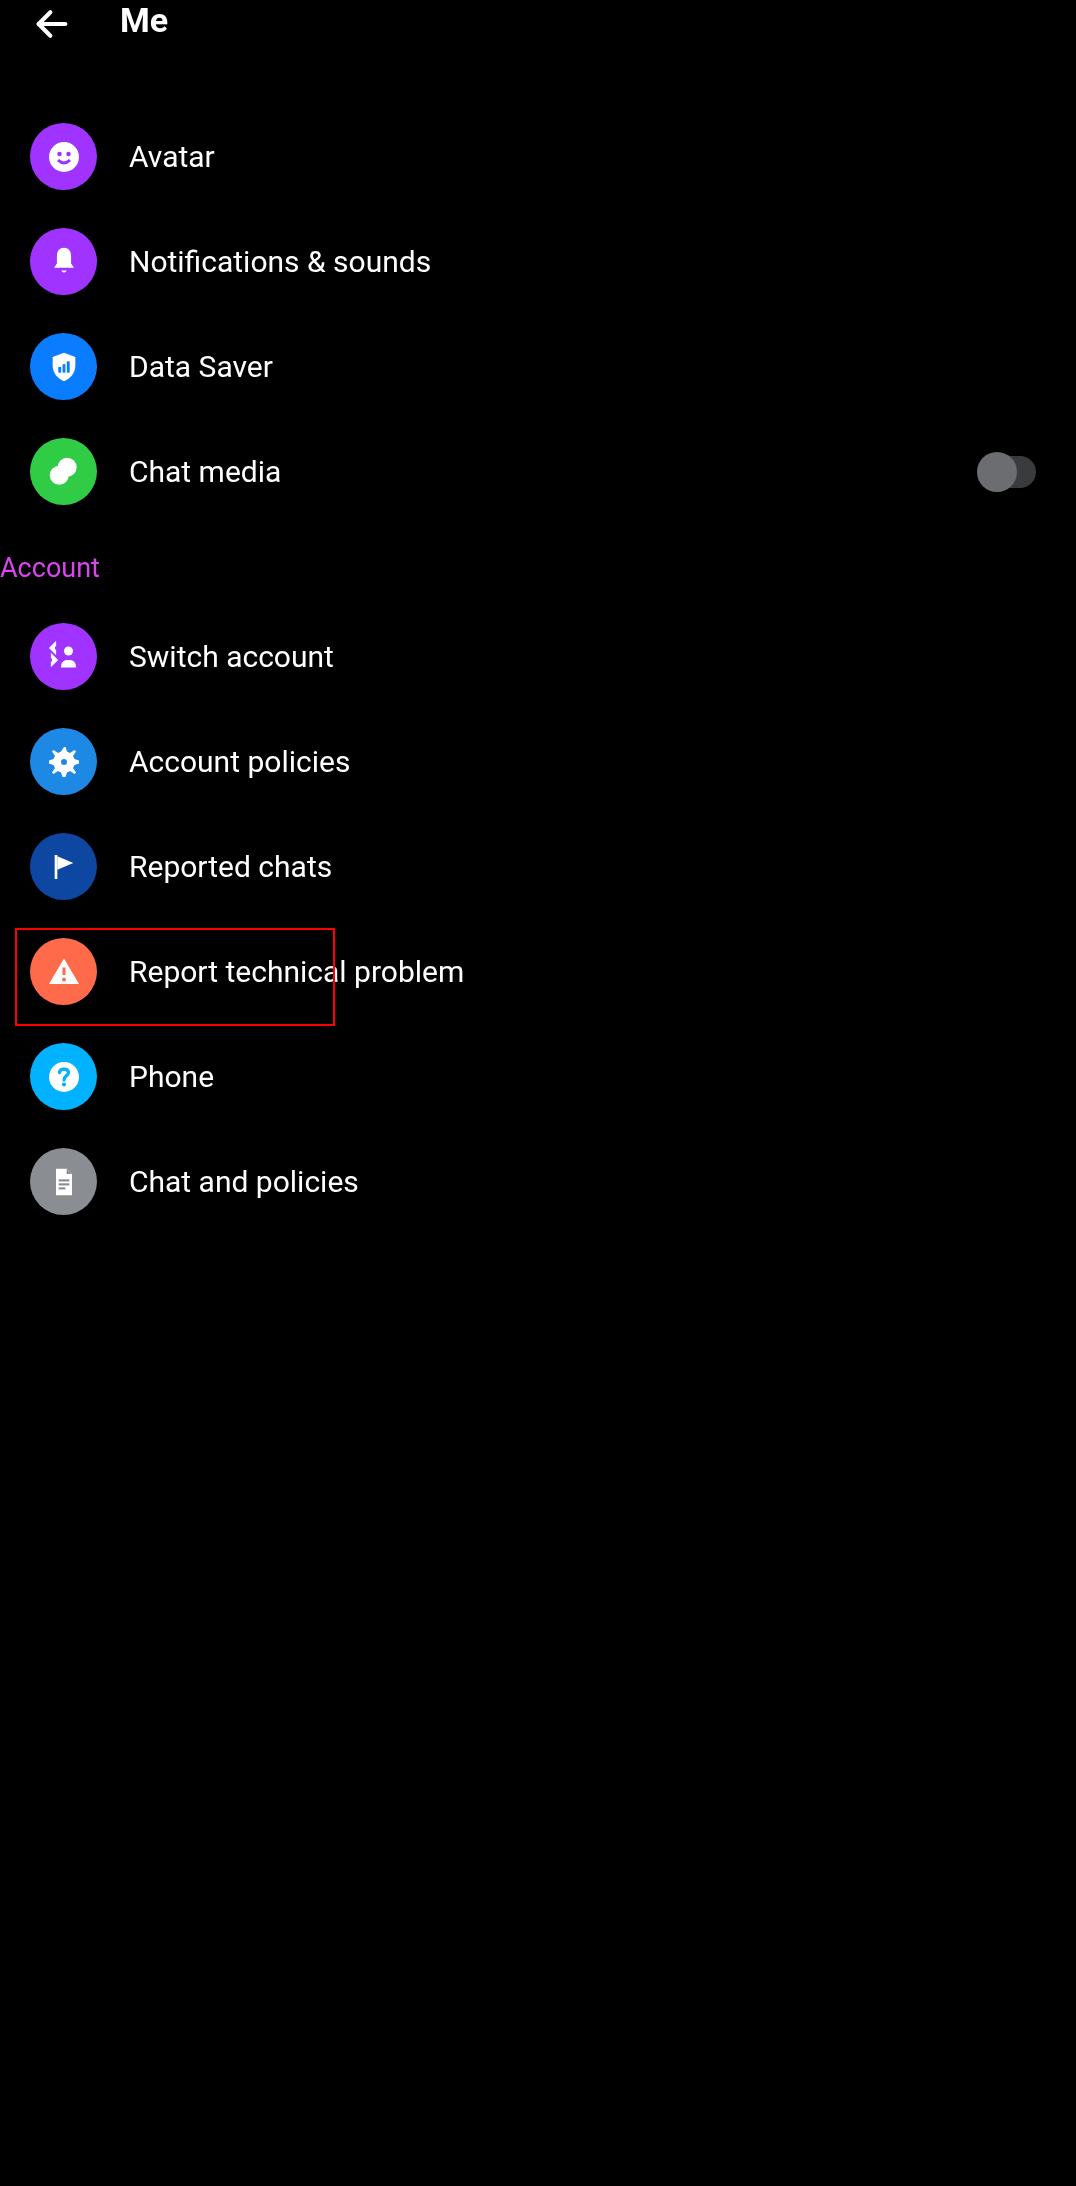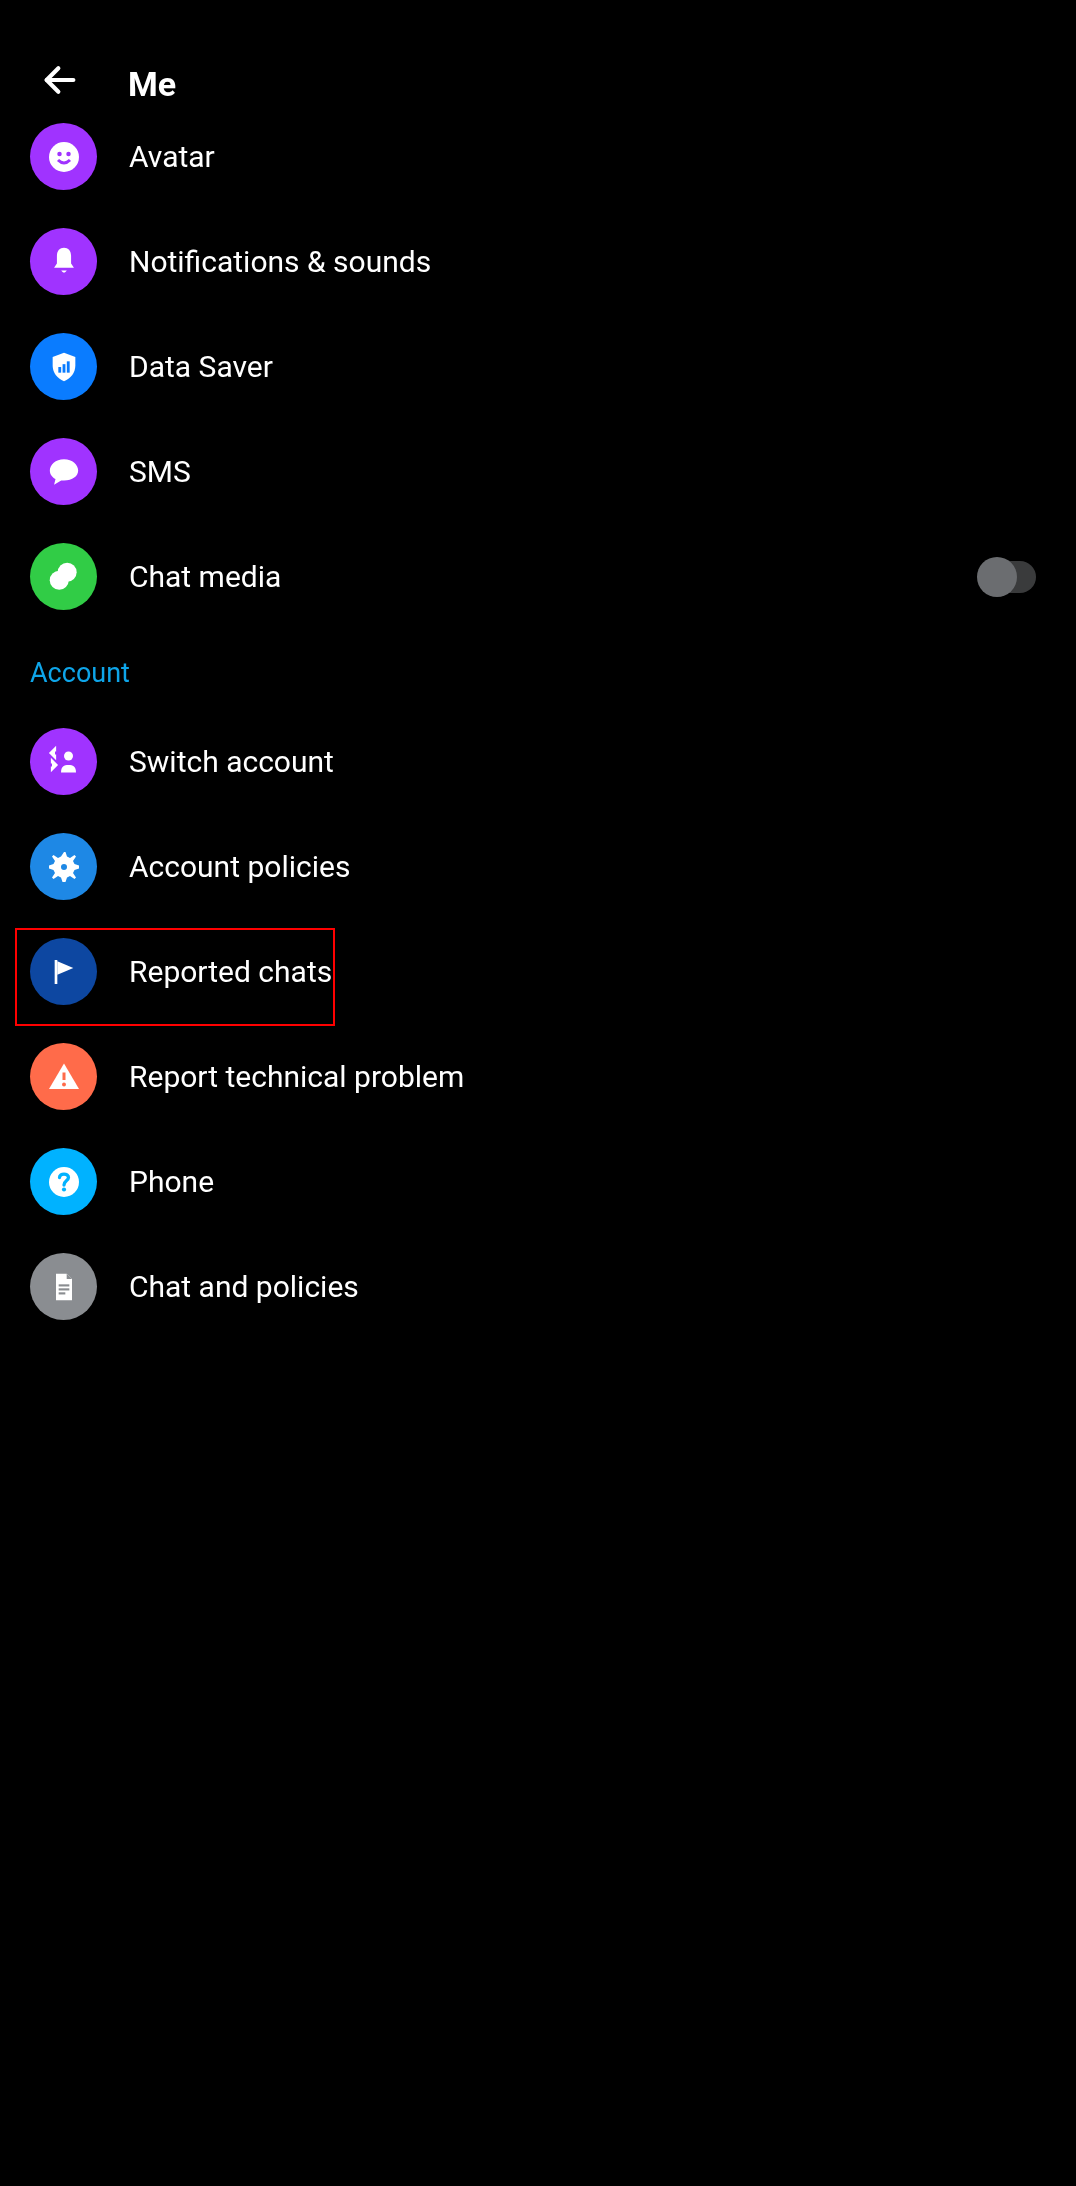--- a/index.html
+++ b/index.html
@@ -6,23 +6,23 @@
   body {
     background: #000;
     color: #fff;
     font-family: -apple-system, BlinkMacSystemFont, "Segoe UI", Roboto, Helvetica, Arial, sans-serif;
     width: 1076px;
     height: 2186px;
     overflow: hidden;
   }
   .header {
     display: flex;
-    align-items: flex-end;
+    align-items: flex-start;
     height: 104px;
-    padding-left: 36px;
+    padding-left: 28px;
   }
   .back-btn {
     width: 48px;
     height: 48px;
     display: flex;
     align-items: center;
     justify-content: center;
     cursor: pointer;
   }
   .title {
@@ -49,22 +49,21 @@
     justify-content: center;
     flex-shrink: 0;
   }
   .label {
     font-size: 30px;
     margin-left: 32px;
     color: #fff;
   }
   .section-header {
     font-size: 27px;
-    color: #0ea5e9;
-    padding-left: 30px;
+    color: #d946ef;
     padding-top: 28px;
     padding-bottom: 20px;
   }
   .toggle {
     margin-left: auto;
     width: 58px;
     height: 32px;
     background: #3a3b3c;
     border-radius: 16px;
     position: relative;
@@ -129,28 +128,20 @@
       <svg width="34" height="34" viewBox="0 0 24 24" fill="#fff">
           <path d="M12 2 L4 5 L4 11 C4 16 7 20 12 22 C17 20 20 16 20 11 L20 5 Z"></path>
           <rect x="8" y="12" width="2" height="4" fill="#0a7cff"></rect>
           <rect x="11" y="10" width="2" height="6" fill="#0a7cff"></rect>
           <rect x="14" y="8" width="2" height="8" fill="#0a7cff"></rect>
         </svg>
     </div>
     <span class="label">Data Saver</span>
   </div>
 
-  <div class="row">
-    <div class="icon-circle" style="background:#a033ff">
-      <svg width="34" height="34" viewBox="0 0 24 24" fill="#fff">
-          <path d="M12 3 C6 3 2 7 2 11 C2 14 4 16 6 17 L5 21 L10 18 C11 18 11 18 12 18 C18 18 22 15 22 11 C22 7 18 3 12 3 Z"></path>
-        </svg>
-    </div>
-    <span class="label">SMS</span>
-  </div>
 
 
 
   <div class="row">
     <div class="icon-circle" style="background:#31cc46">
       <svg width="38" height="38" viewBox="0 0 24 24" fill="#fff">
           <circle cx="14" cy="9" r="6"></circle>
           <circle cx="9" cy="14" r="6"></circle>
         </svg>
     </div>

